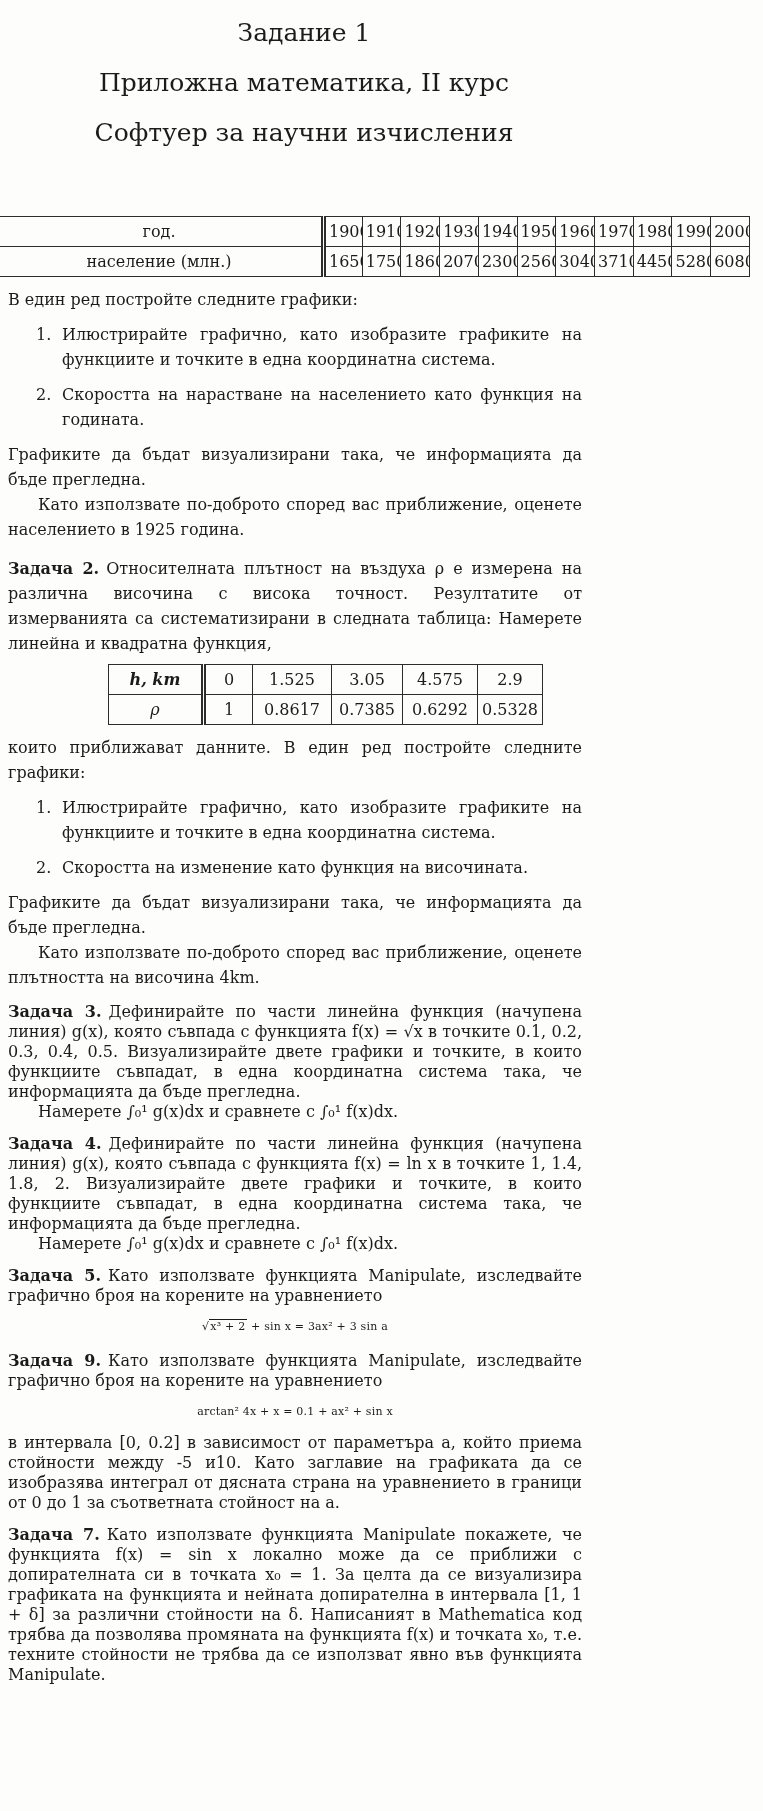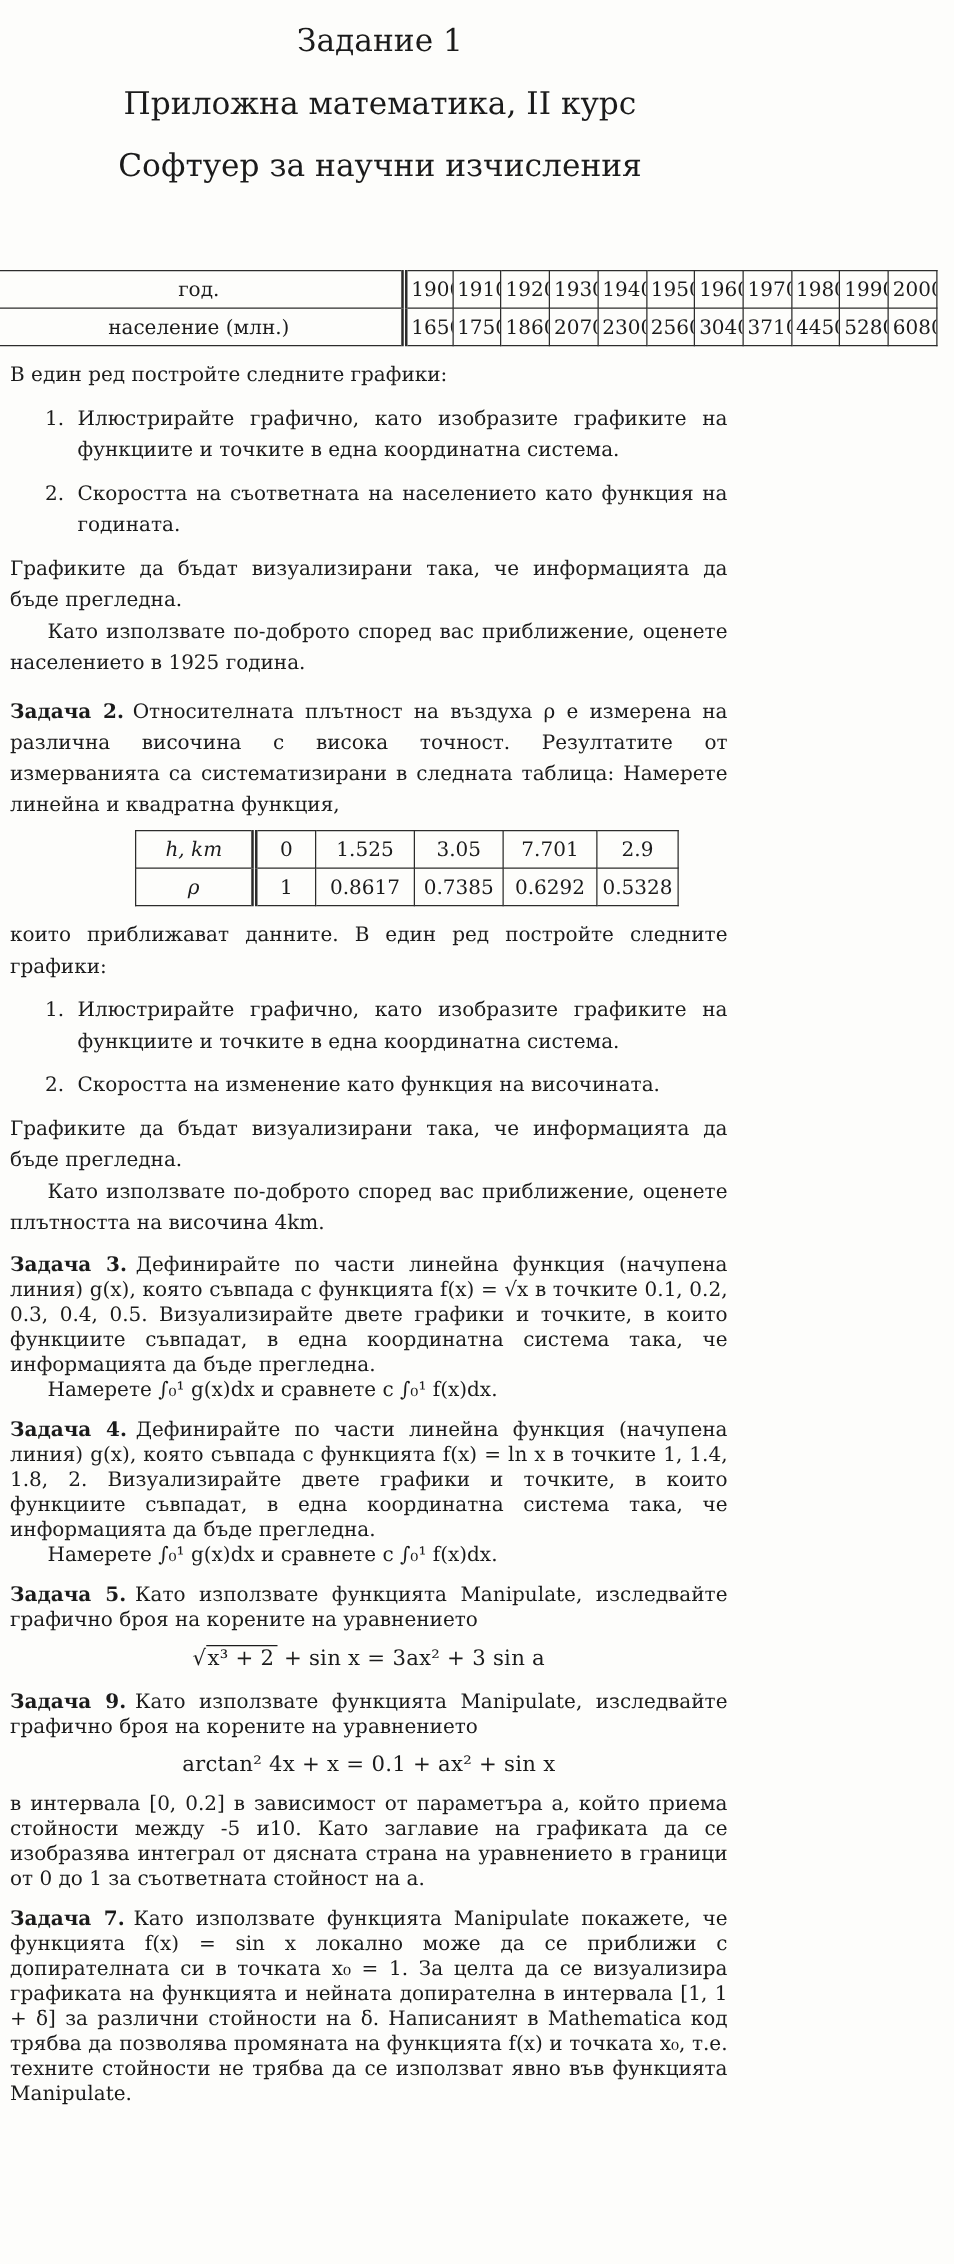--- a/index.html
+++ b/index.html
@@ -31,21 +31,21 @@
   .tbl1 td.rowlab{width:318px;}
   .tbl2{width:388px;margin:8px 0 10px 108px;}
   .dbl{border-right:5px double #2c2c2c;}
   .mathlab{font-style:italic;}
   
   .item{display:flex;margin:10px 0 0 28px;line-height:25px;}
   .item .num{width:26px;flex:0 0 26px;}
   .item .itext{text-align:justify;}
   
   .eq{width:574px;text-align:center;margin:9px 0 9px 0;line-height:24px;
-      font-size:17px;}
+      font-size:11px;}
   .radicand{border-top:1.4px solid #1b1b1b;padding:0 2px 0 1px;}
   .eqtext{letter-spacing:0.2px;}
 </style>
 </head>
 <body>
 
 <div class="page">
 
   <div class="title-block">
     <div class="title-line">Задание 1</div>
@@ -90,40 +90,40 @@
     </table>
 
   <div class="content">
     <p class="para">В един ред постройте следните графики:</p>
     <div class="item">
       <span class="num">1.</span>
       <span class="itext">Илюстрирайте графично, като изобразите графиките на функциите и точките в една координатна система.</span>
     </div>
     <div class="item">
       <span class="num">2.</span>
-      <span class="itext">Скоростта на съответната на населението като функция на годината.</span>
+      <span class="itext">Скоростта на нарастване на населението като функция на годината.</span>
     </div>
     <p class="para" style="margin-top:10px;">Графиките да бъдат визуализирани така, че информацията да бъде прегледна.</p>
     <p class="para indent">Като използвате по-доброто според вас приближение, оценете населението в 1925 година.</p>
   </div>
 
   <div class="content sec">
     <p class="para">
       <b class="h">Задача 2.</b><span>Относителната плътност на въздуха ρ е измерена на различна височина с висока точност. Резултатите от измерванията са систематизирани в следната таблица: Намерете линейна и квадратна функция,</span>
     </p>
   </div>
 
   <table class="tbl2">
     <tbody>
         <tr>
-      <td class="mathlab dbl" style="width:86px;">h, km</td>
+      <td class="mathlab dbl" style="width:86px;font-weight:bold;">h, km</td>
       <td style="width:40px;">0</td>
       <td style="width:72px;">1.525</td>
       <td style="width:64px;">3.05</td>
-      <td style="width:68px;">7.701</td>
+      <td style="width:68px;">4.575</td>
       <td style="width:58px;">2.9</td>
     </tr>
     <tr>
       <td class="mathlab dbl">ρ</td>
       <td>1</td>
       <td>0.8617</td>
       <td>0.7385</td>
       <td>0.6292</td>
       <td>0.5328</td>
     </tr>

